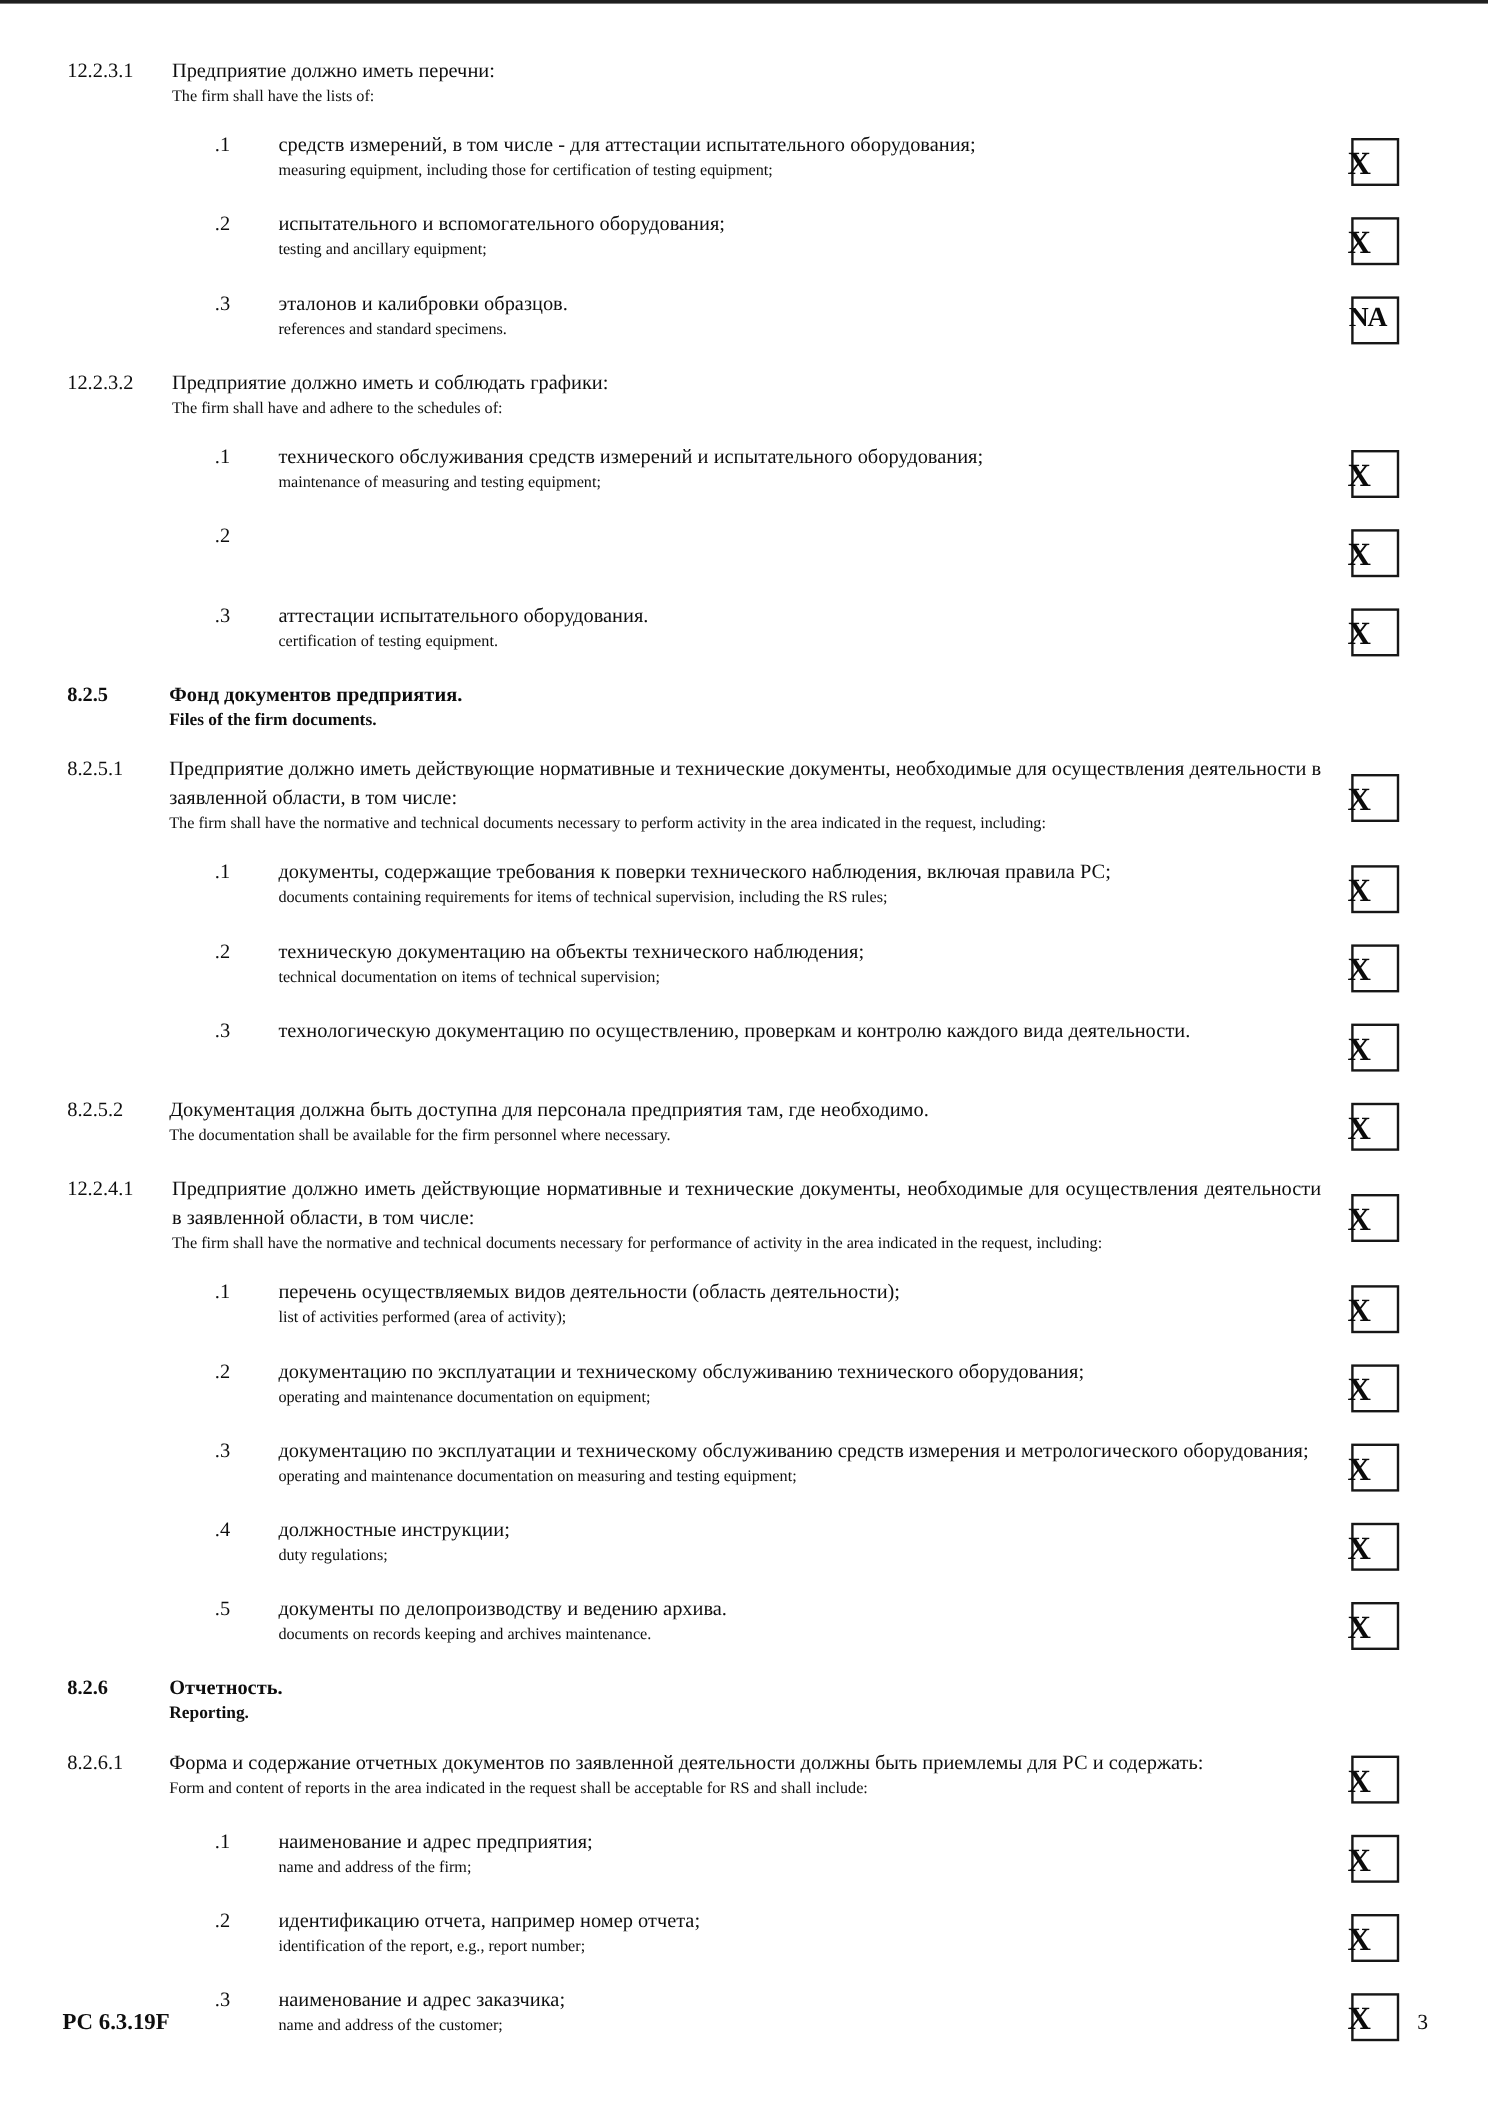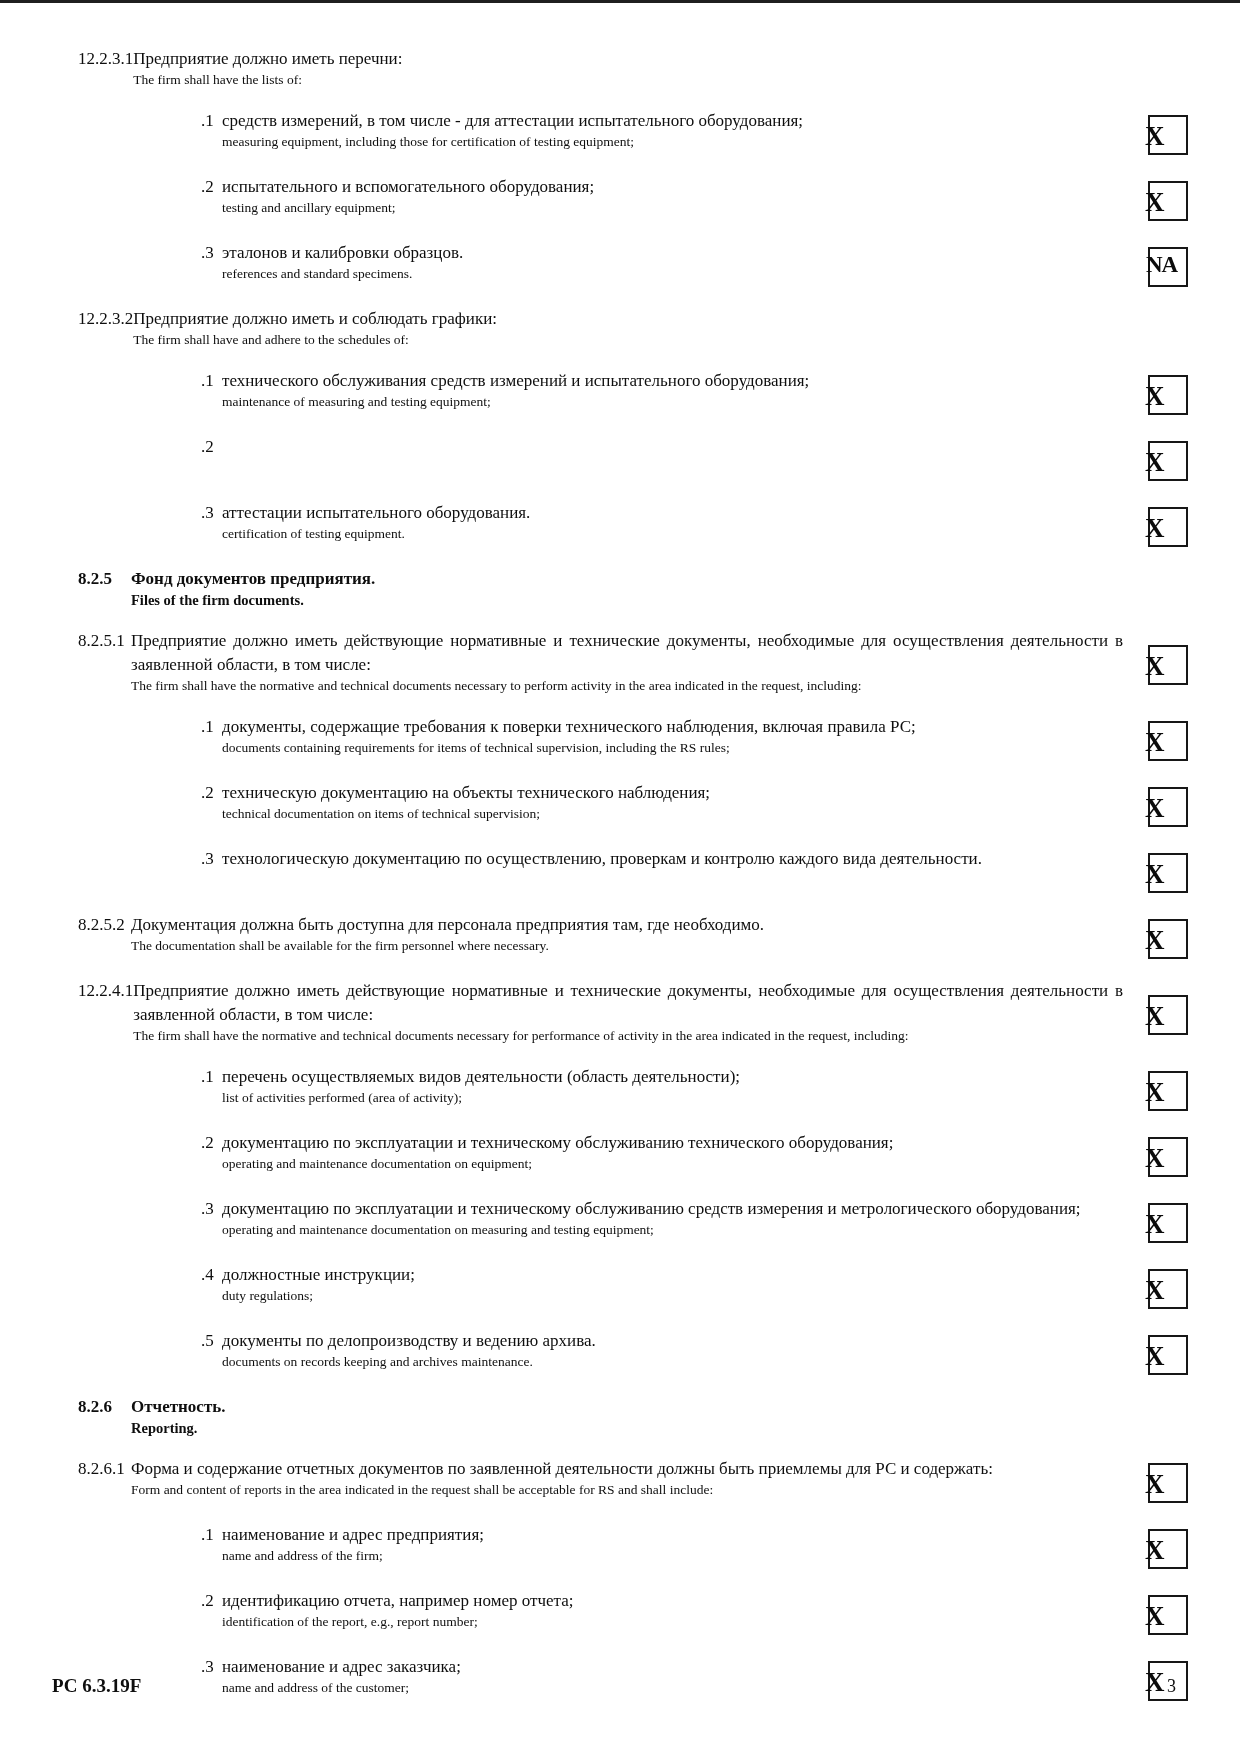--- a/index.html
+++ b/index.html
@@ -10,21 +10,21 @@
     position: relative;
     overflow: hidden;
     font-family: "Liberation Serif", "DejaVu Serif", serif;
     color: #0e0e0e;
     border-top: 3px solid #1f1f1f;
     box-sizing: border-box;
   }
   .page {
     position: absolute;
     inset: 0;
-    padding: 44px 0 0 78px;
+    padding: 44px 0 0 56px;
     box-sizing: border-box;
   }
   .block {
     display: flex;
     margin-bottom: 20px;
   }
   .block .content {
     flex: 0 0 1045px;
     display: flex;
     box-sizing: border-box;
@@ -32,21 +32,21 @@
   .block.item .content { padding-left: 123px; }
   .num {
     flex: 0 0 auto;
     font-size: 17px;
     line-height: 24px;
     white-space: nowrap;
   }
   .clause .num { min-width: 53px; }
   .heading .num { min-width: 53px; font-weight: bold; }
   .item .num { min-width: 21px; }
-  .texts { flex: 1 1 auto; min-width: 0; }
+  .texts { flex: 1 1 auto; min-width: 0; margin-left: 32px; }
   .ru { font-size: 17px; line-height: 24px; }
   .ru.justify { text-align: justify; }
   .en { font-size: 13.5px; line-height: 18px; }
   .heading .ru { font-weight: bold; }
   .heading .en { font-weight: bold; font-size: 14.5px; }
   .cbcol {
     flex: 1 1 auto;
     display: flex;
     align-items: center;
     justify-content: flex-start;
@@ -69,21 +69,21 @@
     font-size: 27px;
     line-height: 34px;
     letter-spacing: -1px;
     color: #0b0b0b;
     font-family: "Liberation Serif", "DejaVu Serif", serif;
   }
   .checkbox.na .mark { font-size: 23px; left: -4px; bottom: 3px; }
   .footer {
     position: absolute;
     left: 52px;
-    right: 64px;
+    right: 50px;
     top: 1672px;
     display: flex;
     justify-content: space-between;
     align-items: baseline;
   }
   .footer .code { font-weight: bold; font-size: 19px; }
   .footer .pageno { font-size: 18px; }
 </style>
 </head>
 <body>

